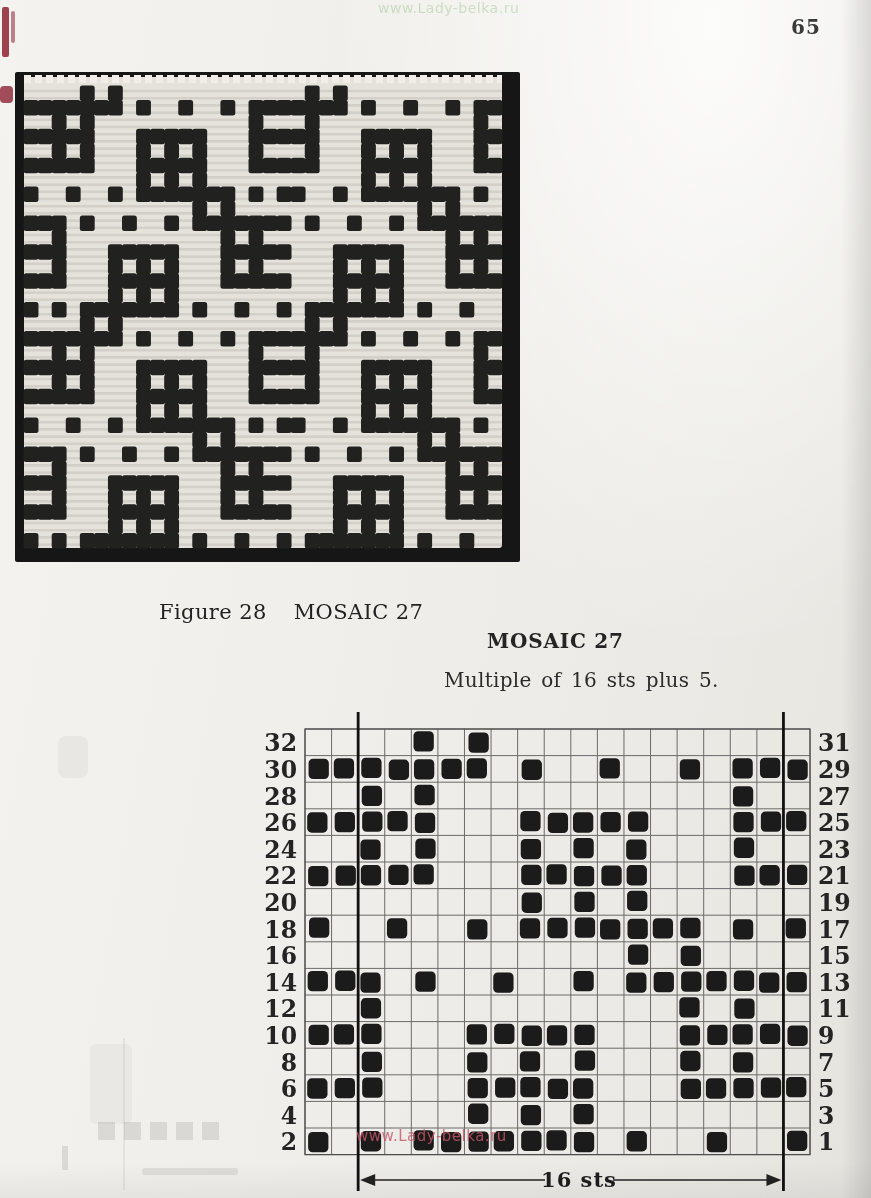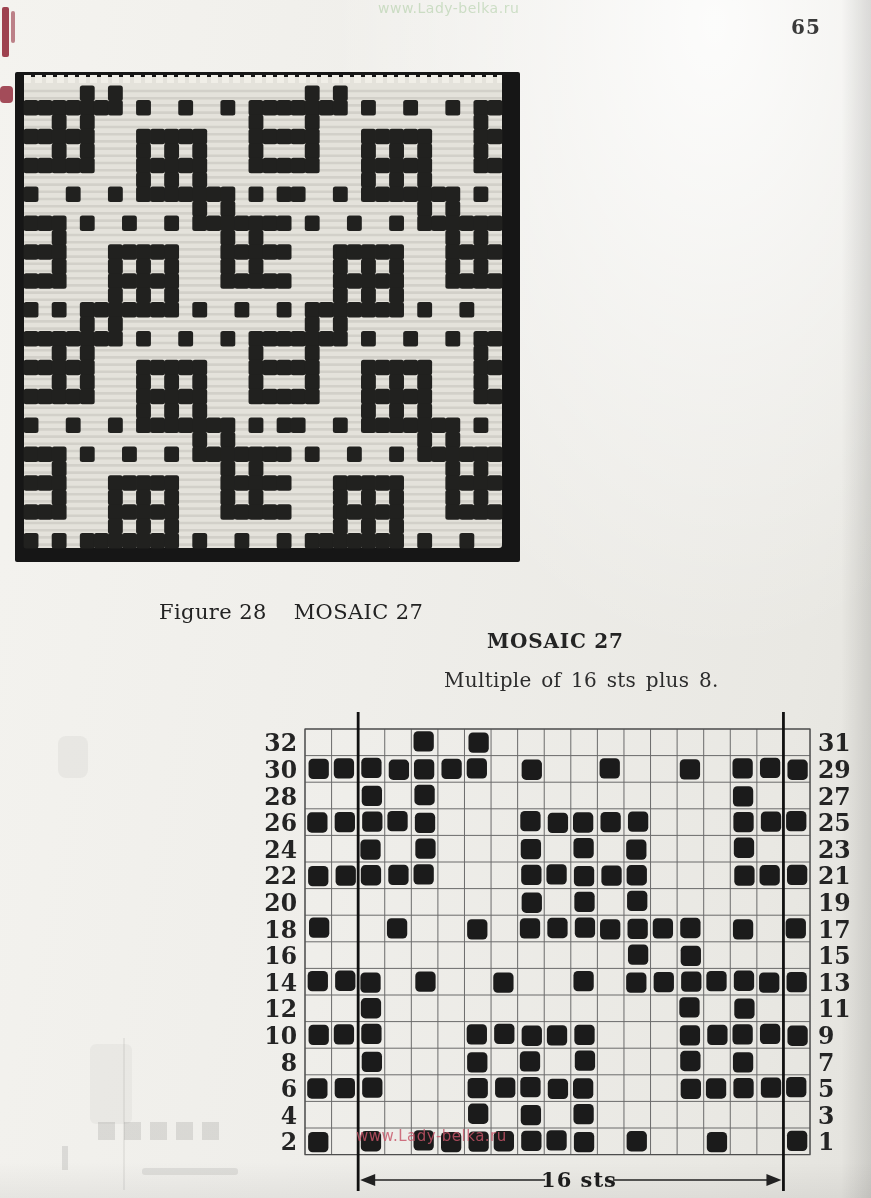--- a/index.html
+++ b/index.html
@@ -792,16 +792,16 @@
 <div class="ghost g-m2"></div>
 <div class="ghost g-m3"></div>
 
 <div class="pagenum">65</div>
 
 <div class="caption">
   <span class="fig">Figure 28</span><span>MOSAIC 27</span>
 </div>
 
 <div class="m-title">MOSAIC 27</div>
-<div class="m-sub">Multiple of 16 sts plus 8.</div>
+<div class="m-sub">Multiple of 16 sts plus 5.</div>
 
 <div class="wm-green">www.Lady-belka.ru</div>
 <div class="wm-red">www.Lady-belka.ru</div>
 
 </body></html>

